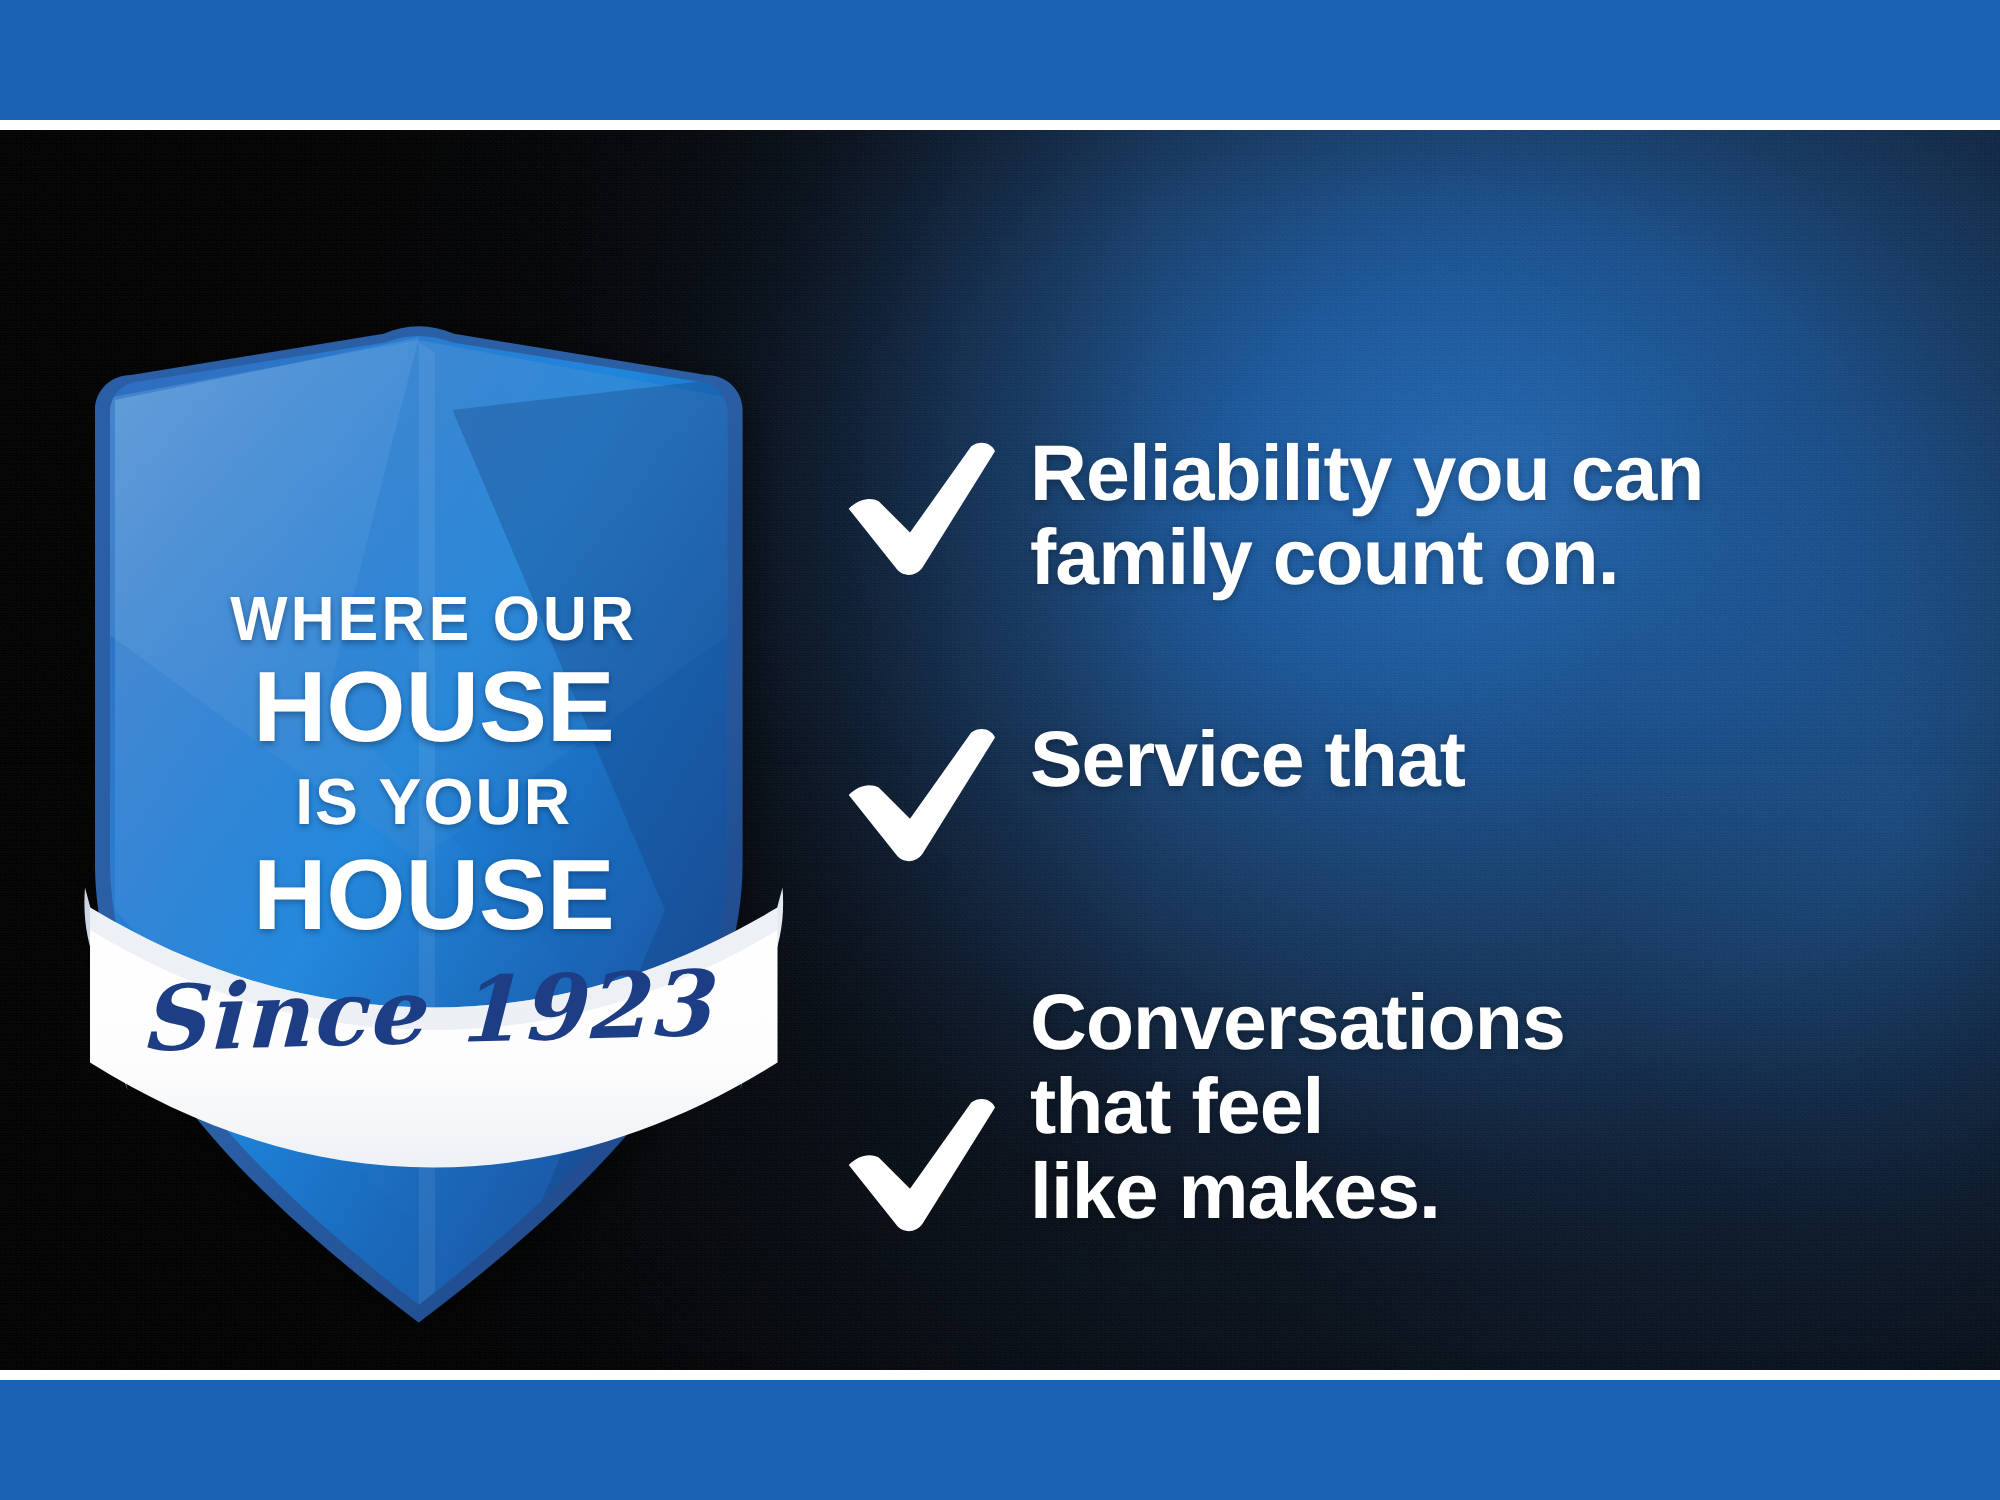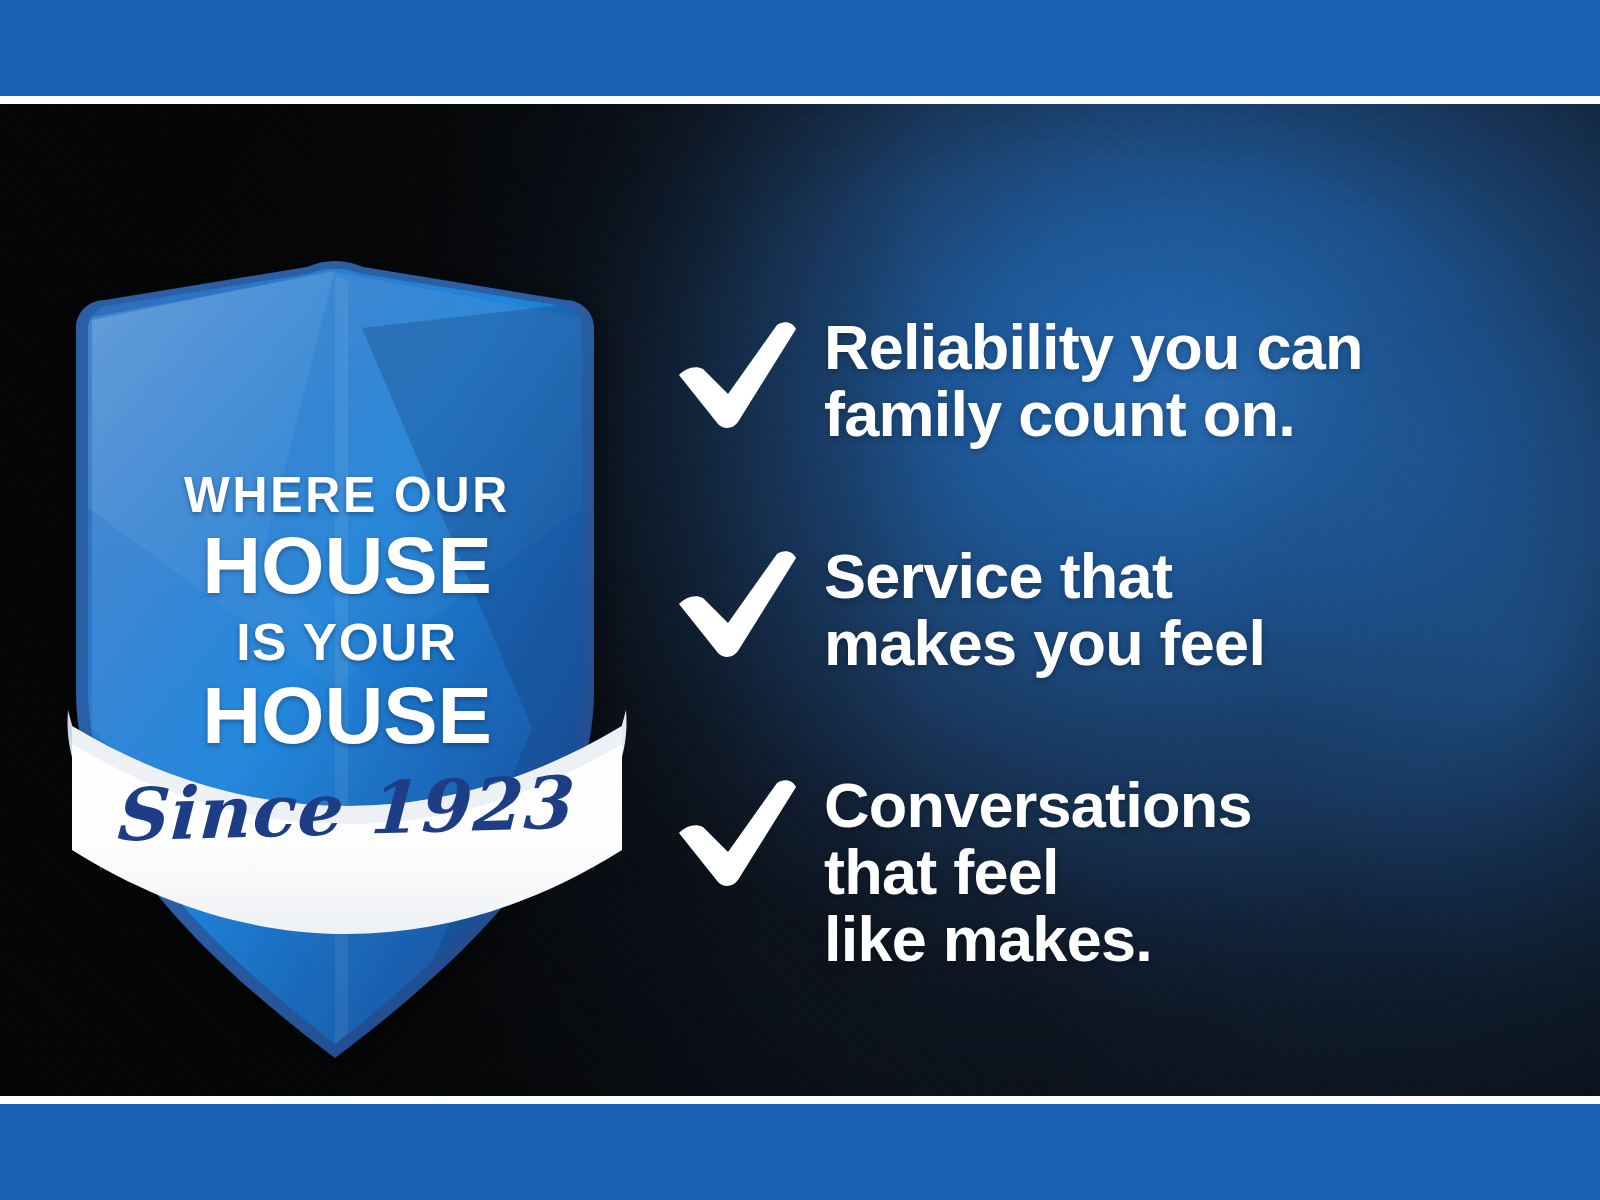--- a/index.html
+++ b/index.html
@@ -160,22 +160,23 @@
     position: absolute;
     left: 672px;
     top: 206px;
     width: 860px;
   }
   .bullet-row {
     position: relative;
     display: flex;
     align-items: flex-start;
     margin-bottom: 90px;
-  }
-  .bullet-row:last-child { margin-bottom: 0; }
+    margin-top: 32px;
+  }
+  .bullet-row:last-child { margin-bottom: 0; align-items: flex-end; }
 
   .check-icon {
     flex: 0 0 auto;
     width: 126px;
     height: 112px;
     margin-right: 26px;
     margin-top: 8px;
   }
   .check-icon svg { display: block; width: 126px; height: 112px; }
 
@@ -366,21 +367,20 @@
       <div class="bullet-row">
         <span class="check-icon">
           <svg viewBox="0 0 126 112" aria-hidden="true">
             <path d="M 7,57 C 14,50 23,47 31,51 L 56,76 L 105,7
                      C 112,2 121,4 124,11 L 66,104
                      C 61,111 52,112 46,106 Z" fill="#ffffff"></path>
           </svg>
         </span>
         <div class="bullet-text">
           <span class="tline">Service that</span>
-          <span class="tline">makes you feel</span>
         </div>
       </div>
 
       <div class="bullet-row">
         <span class="check-icon">
           <svg viewBox="0 0 126 112" aria-hidden="true">
             <path d="M 7,57 C 14,50 23,47 31,51 L 56,76 L 105,7
                      C 112,2 121,4 124,11 L 66,104
                      C 61,111 52,112 46,106 Z" fill="#ffffff"></path>
           </svg>

